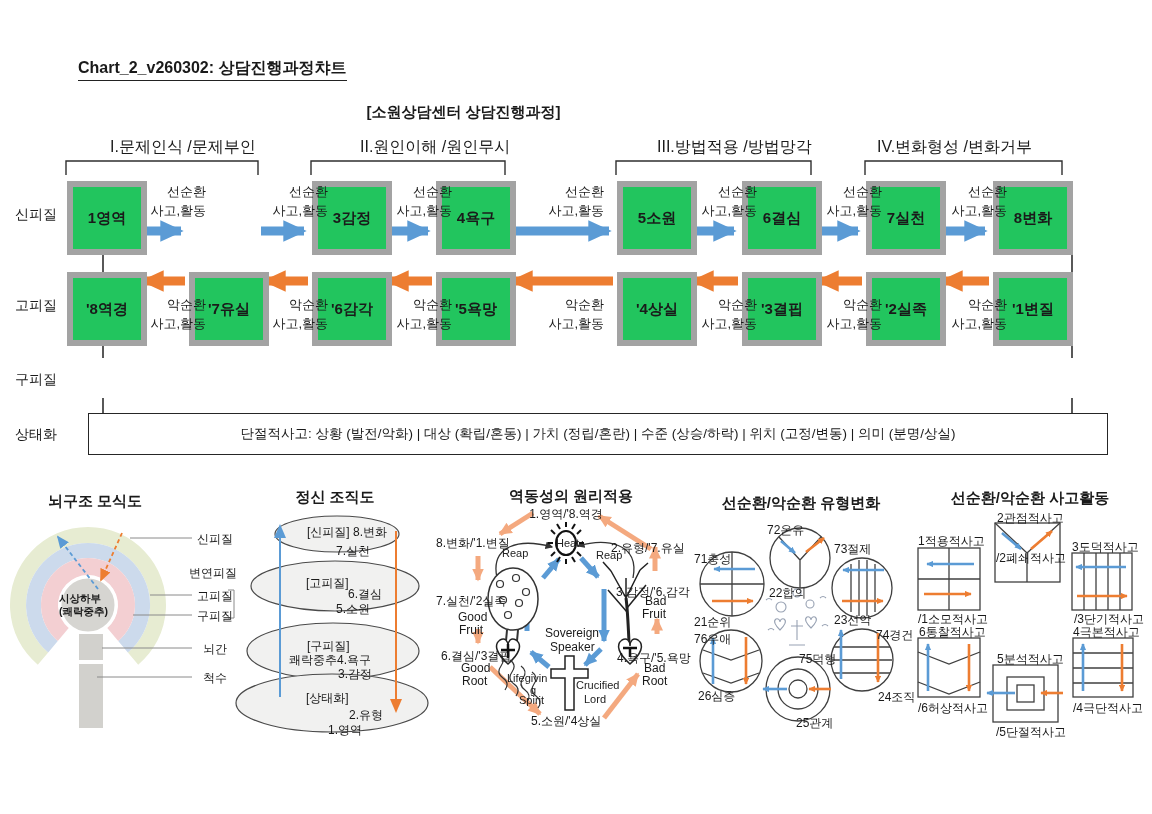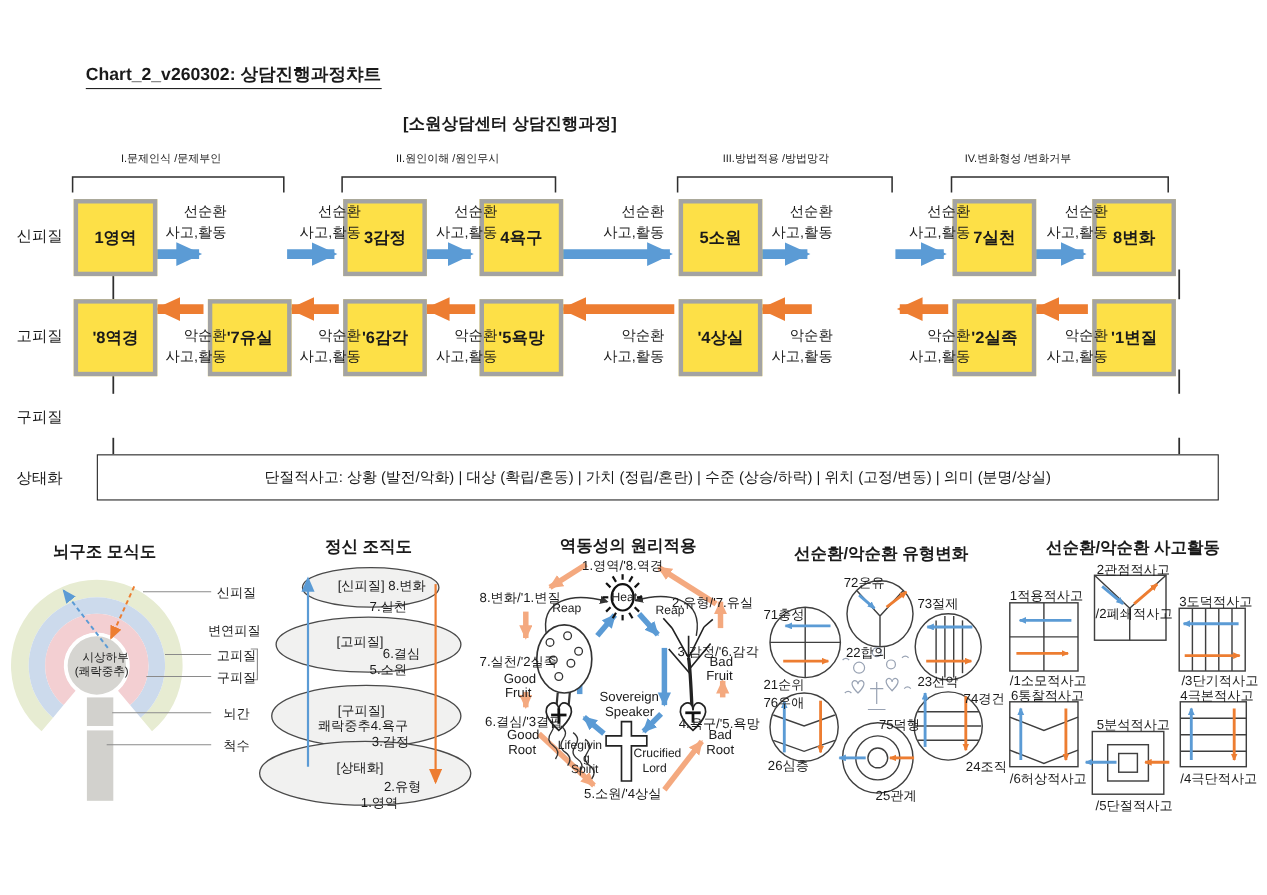--- a/index.html
+++ b/index.html
@@ -3,32 +3,32 @@
 <meta charset="utf-8">
 <style>
   html,body{margin:0;padding:0;background:#fff;}
   #page{position:relative;width:1152px;height:814px;background:#fff;overflow:hidden;
         font-family:"Liberation Sans","DejaVu Sans",sans-serif;color:#1a1a1a;}
   .abs{position:absolute;}
   #gfx{position:absolute;left:0;top:0;}
   .doc-title{position:absolute;left:78px;top:58px;font-size:16px;font-weight:600;
              border-bottom:1.5px solid #222;padding-bottom:1px;}
   .hdr{position:absolute;left:0;top:103px;width:927px;text-align:center;font-size:15px;font-weight:bold;}
-  .phase{position:absolute;font-size:10px;white-space:nowrap;}
+  .phase{position:absolute;font-size:16px;white-space:nowrap;}
   .rowlab{position:absolute;left:15px;width:48px;font-size:14px;}
-  .box{position:absolute;width:68px;height:62px;border:4px solid #a3a3a3;background:#fde047;
+  .box{position:absolute;width:68px;height:62px;border:6px solid #a3a3a3;background:#22c55e;
        display:flex;align-items:center;justify-content:center;font-size:15px;font-weight:bold;}
   .glab{position:absolute;width:84px;text-align:right;font-size:13px;line-height:18.5px;}
   .wbox{position:absolute;left:88px;width:1018px;height:40px;border:1.8px solid #262626;background:#fff;
         display:flex;align-items:center;justify-content:center;font-size:13.5px;white-space:nowrap;}
   .sec-title{position:absolute;font-size:15px;font-weight:bold;text-align:center;white-space:nowrap;}
   .t12{position:absolute;font-size:12px;white-space:nowrap;}
   .t11{position:absolute;font-size:11px;white-space:nowrap;color:#222;}
   .ctr{text-align:center;}
-  .small-b{font-size:10.5px;font-weight:normal;line-height:13px;text-align:right;}
+  .small-b{font-size:10.5px;font-weight:bold;line-height:13px;text-align:left;}
 </style>
 </head>
 <body>
 
 <div id="page">
 
 <svg id="gfx" width="1152" height="814" viewBox="0 0 1152 814">
   <defs>
     <marker id="mB" markerWidth="2.7" markerHeight="2.5" refX="2.3" refY="1.2" orient="auto">
           <path d="M0,0 L2.6,1.2 L0,2.4 Z" fill="#5b9bd5"></path>
@@ -290,20 +290,21 @@
 
 <div class="rowlab" style="top:206px">신피질</div>
 <div class="rowlab" style="top:297px">고피질</div>
 <div class="rowlab" style="top:371px">구피질</div>
 <div class="rowlab" style="top:426px">상태화</div>
 
 <div class="box" style="left:67px;top:181px">1영역</div>
 <div class="box" style="left:312px;top:181px">3감정</div>
 <div class="box" style="left:436px;top:181px">4욕구</div>
 <div class="box" style="left:617px;top:181px">5소원</div>
+<div class="box" style="left:742px;top:181px">6결심</div>
 <div class="box" style="left:866px;top:181px">7실천</div>
 <div class="box" style="left:993px;top:181px">8변화</div>
 
 <div class="glab" style="left:122px;top:183px">
       <div>선순환</div>
       <div>사고,활동</div>
     </div>
 <div class="glab" style="left:244px;top:183px">
       <div>선순환</div>
       <div>사고,활동</div>
@@ -327,20 +328,21 @@
 <div class="glab" style="left:923px;top:183px">
       <div>선순환</div>
       <div>사고,활동</div>
     </div>
 
 <div class="box" style="left:67px;top:272px">'8역경</div>
 <div class="box" style="left:189px;top:272px">'7유실</div>
 <div class="box" style="left:312px;top:272px">'6감각</div>
 <div class="box" style="left:436px;top:272px">'5욕망</div>
 <div class="box" style="left:617px;top:272px">'4상실</div>
+<div class="box" style="left:742px;top:272px">'3결핍</div>
 <div class="box" style="left:866px;top:272px">'2실족</div>
 <div class="box" style="left:993px;top:272px">'1변질</div>
 
 <div class="glab" style="left:122px;top:296px">
       <div>악순환</div>
       <div>사고,활동</div>
     </div>
 <div class="glab" style="left:244px;top:296px">
       <div>악순환</div>
       <div>사고,활동</div>

